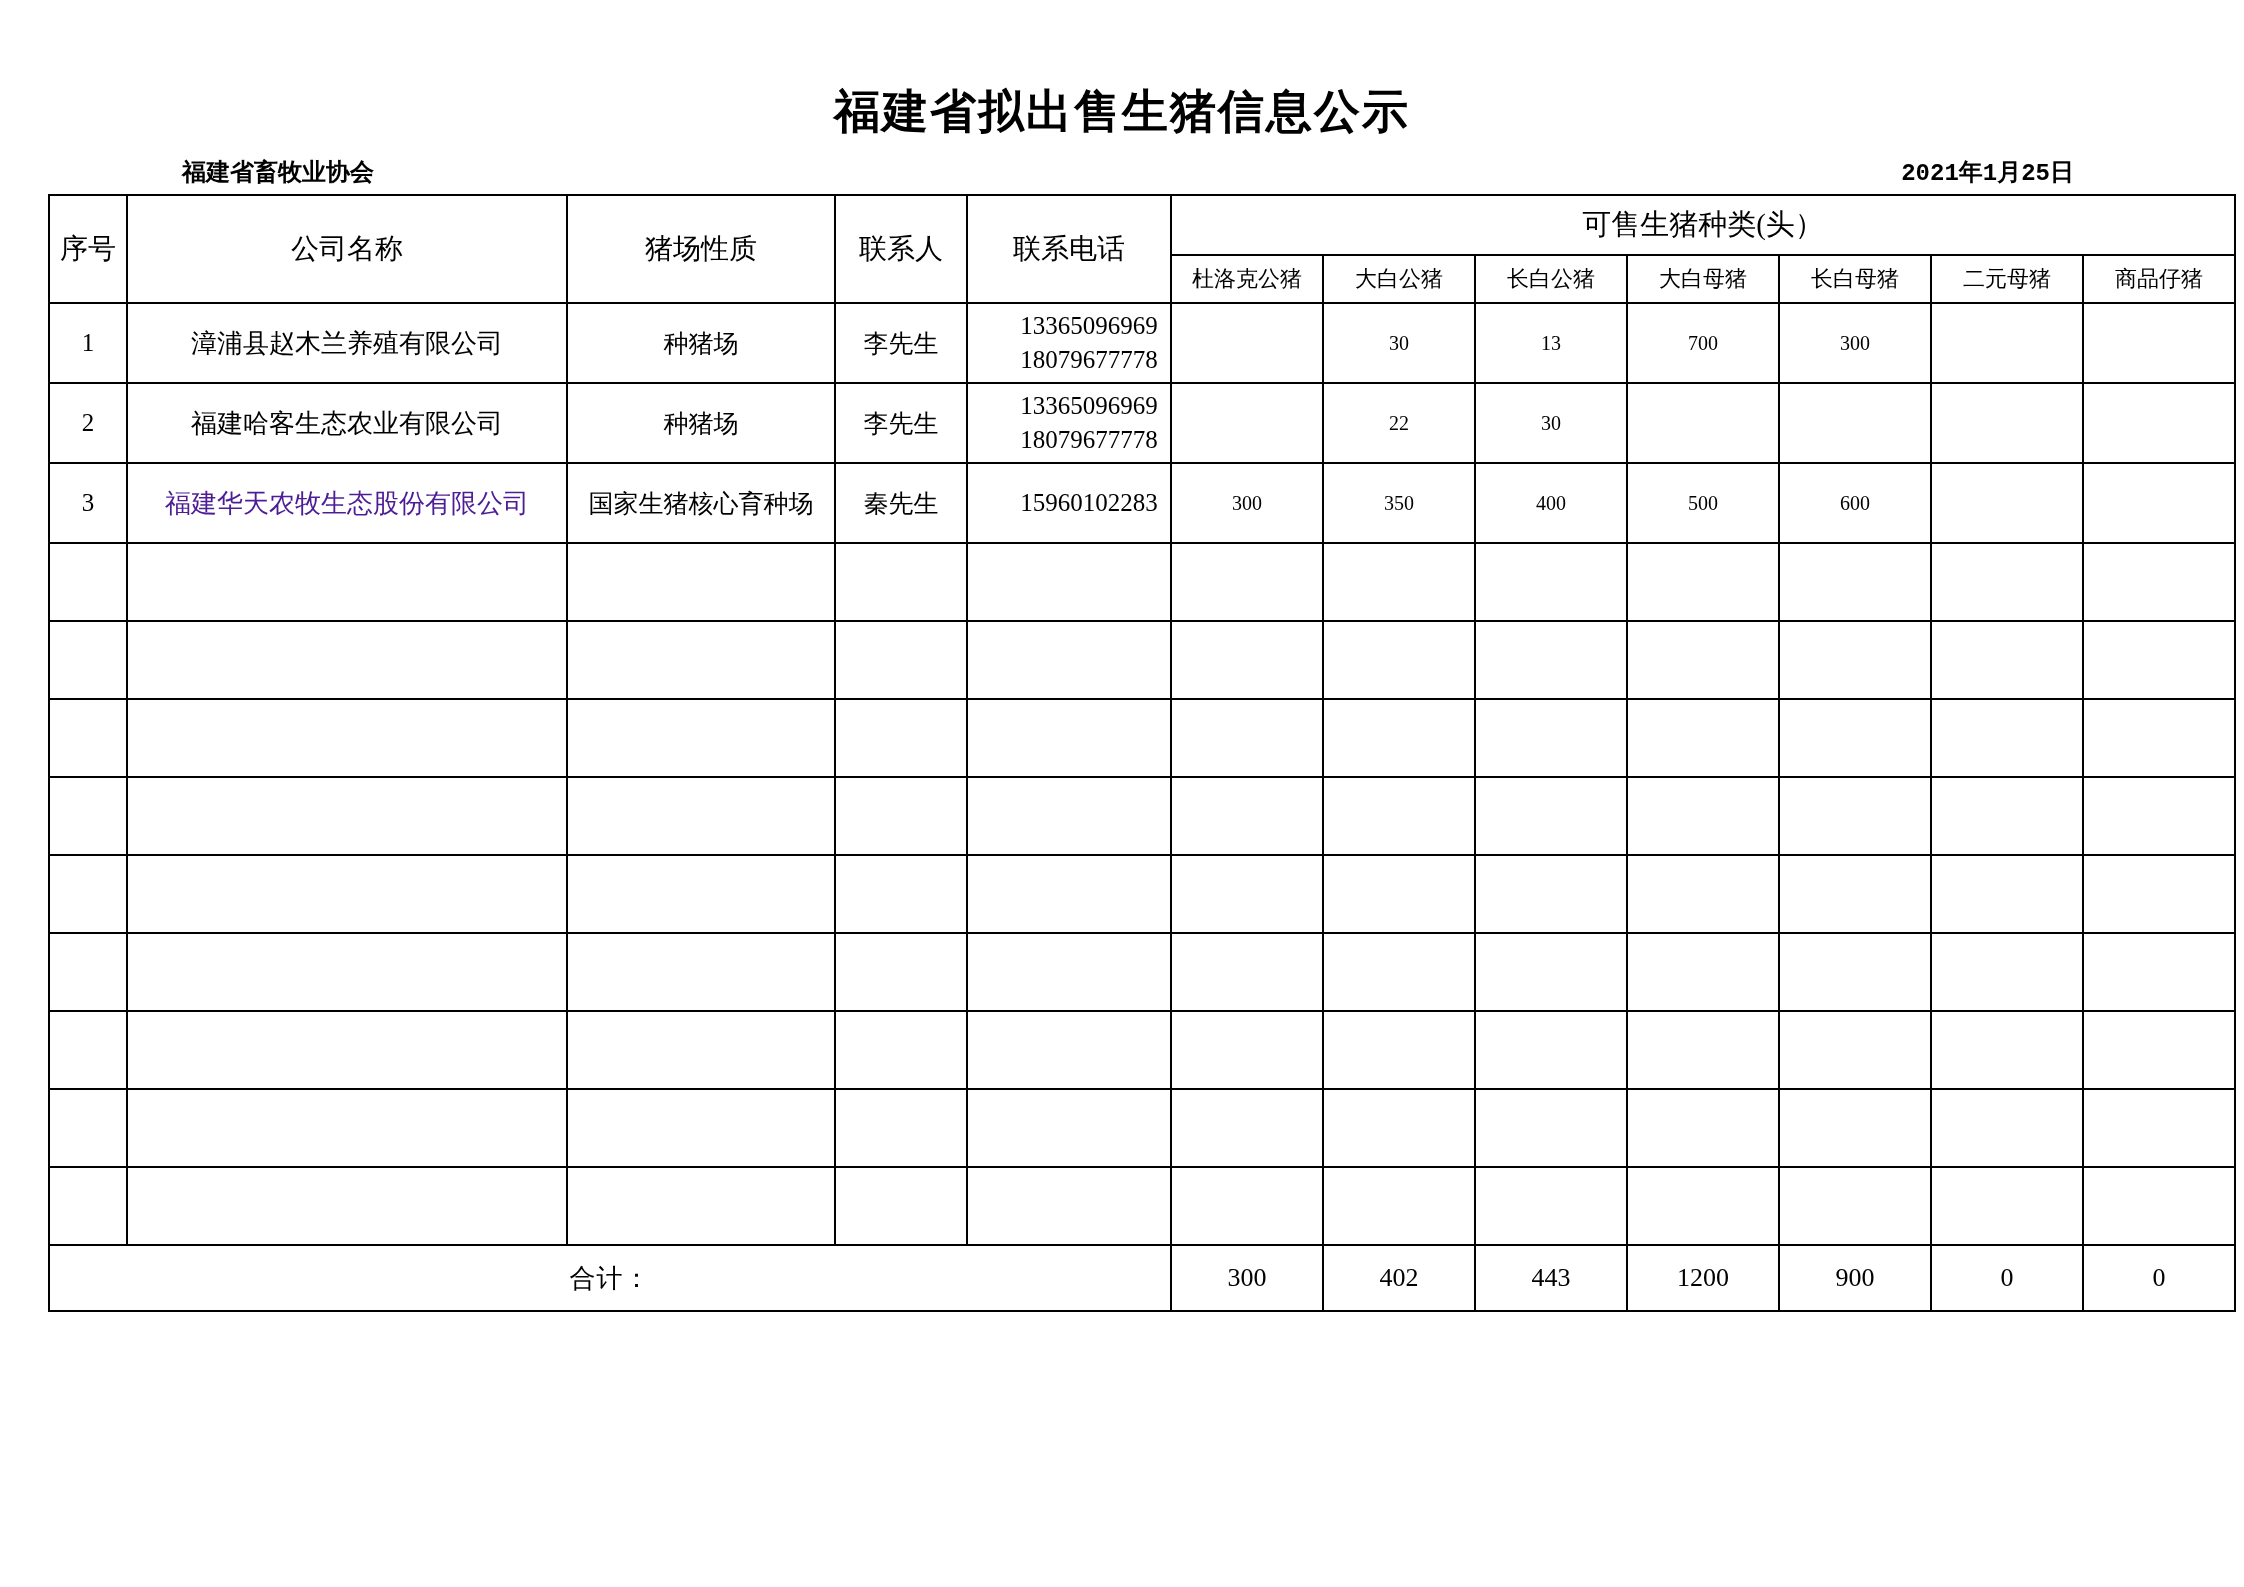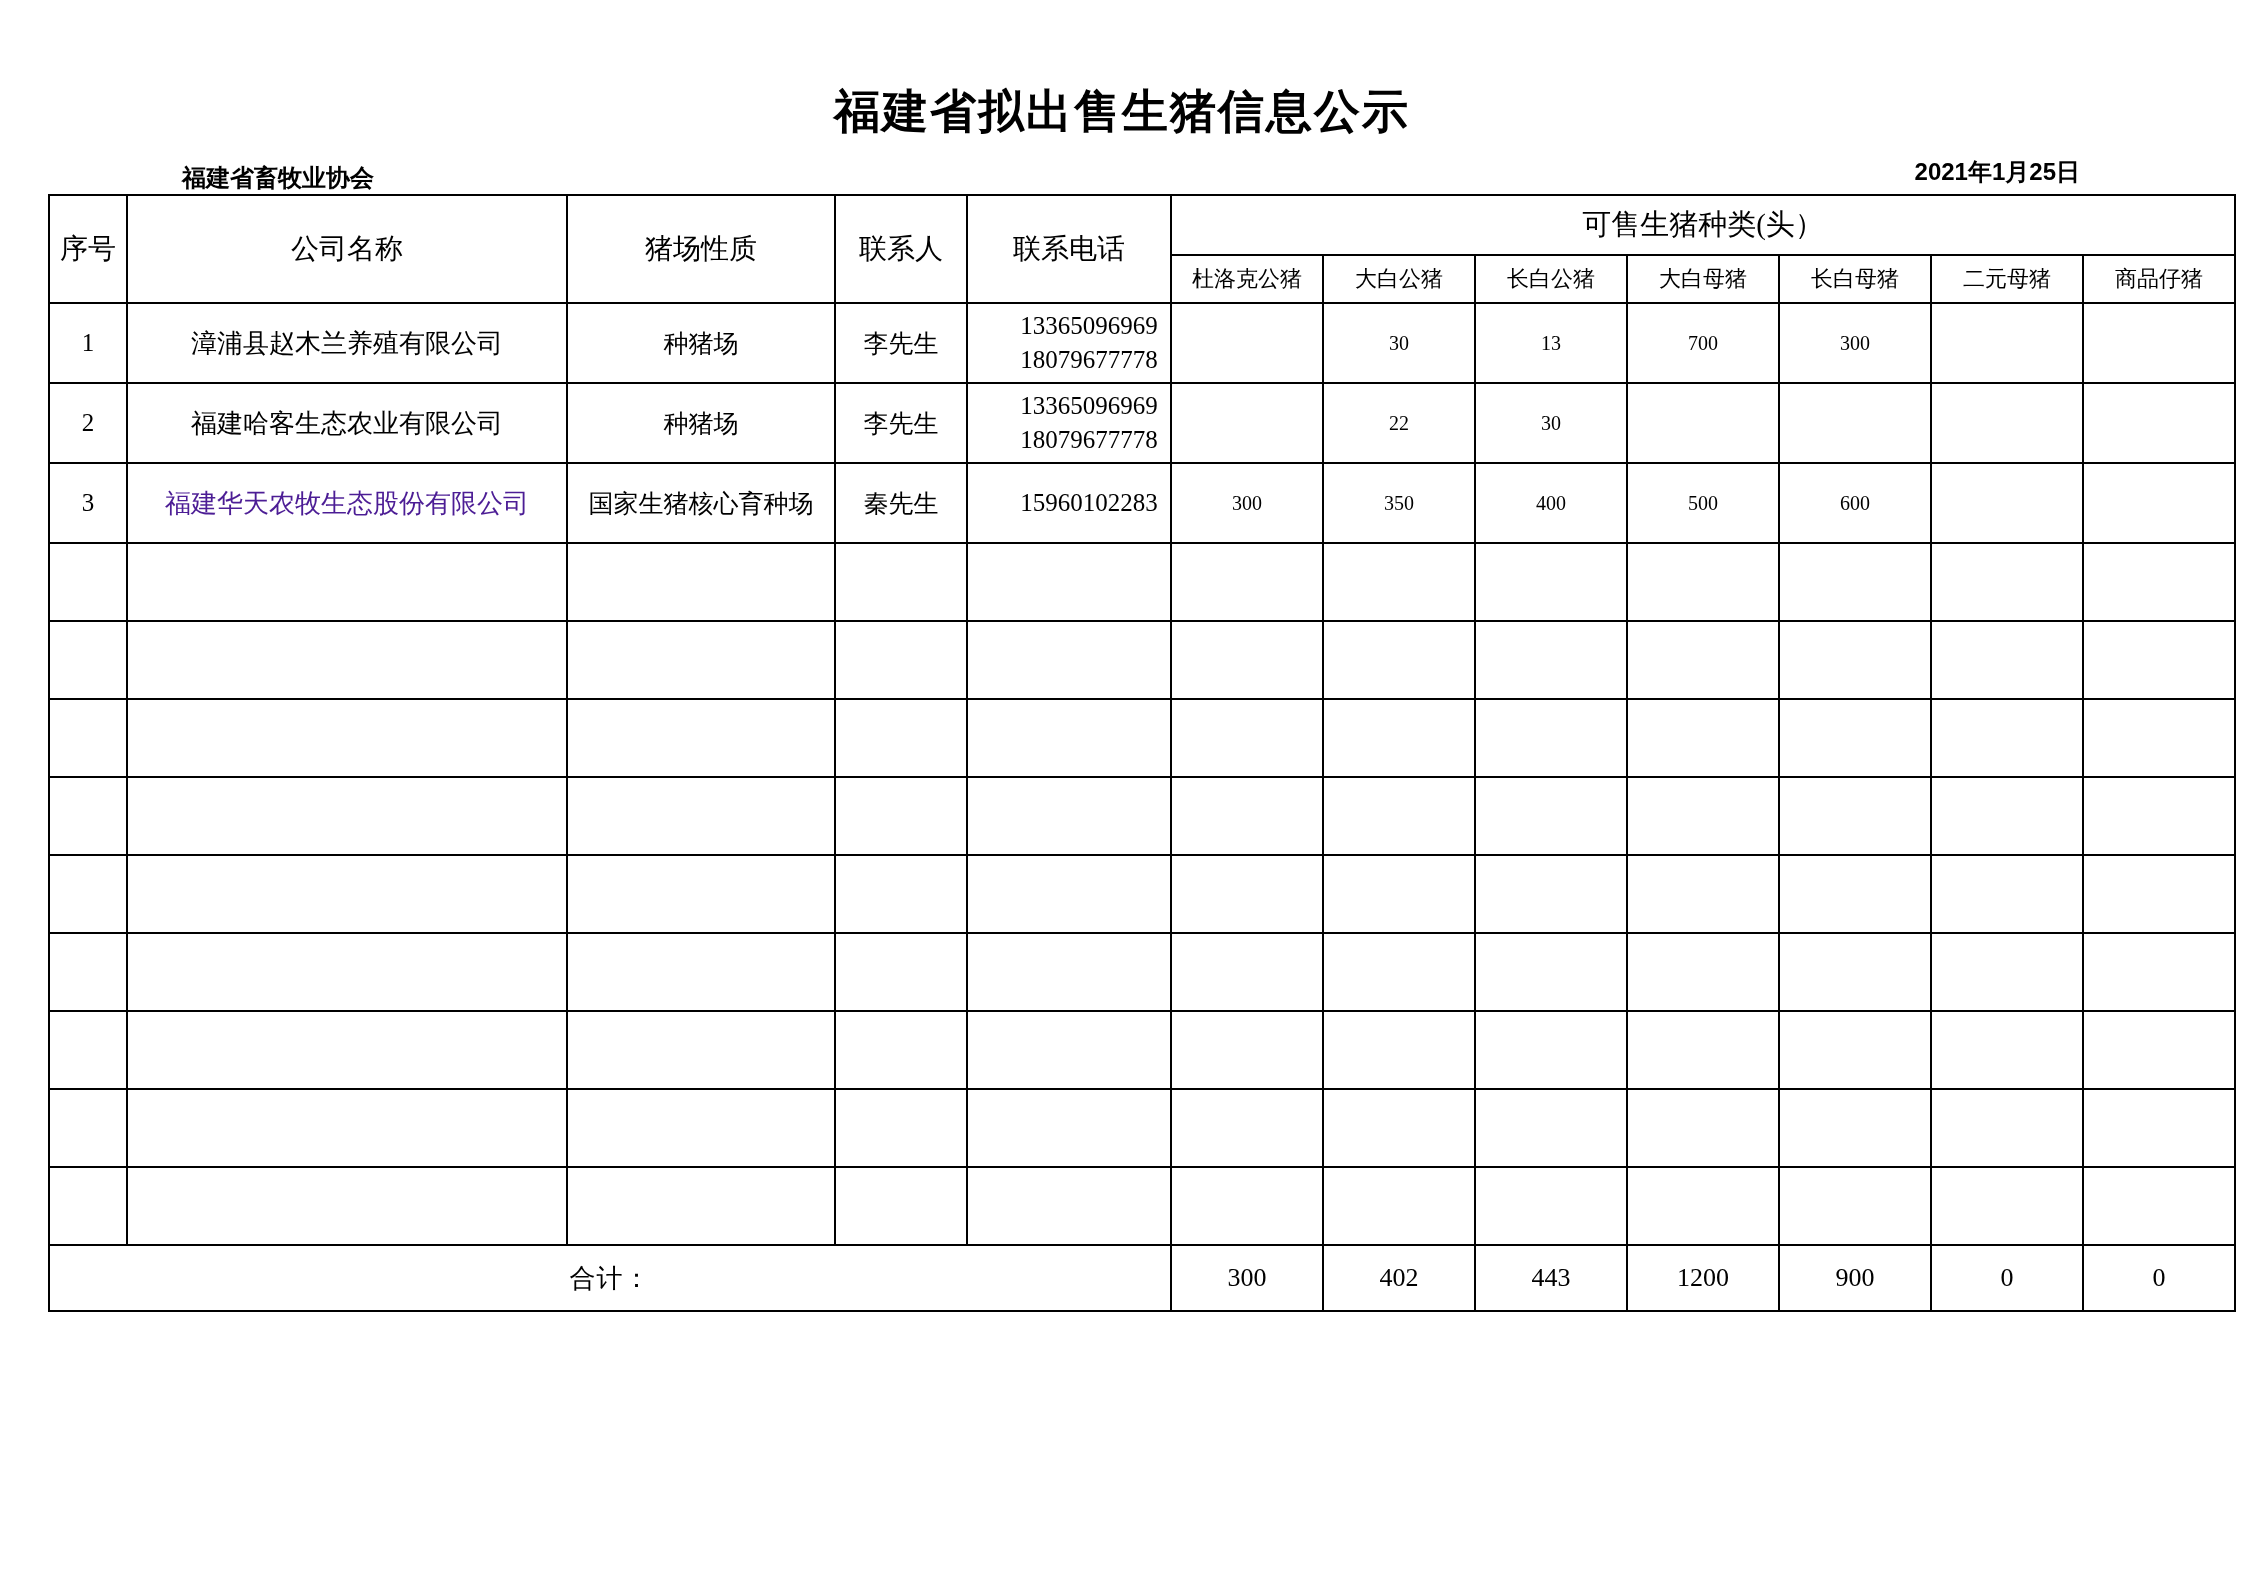--- a/index.html
+++ b/index.html
@@ -40,31 +40,31 @@
   .subhead {
     position: relative;
     margin: 0 auto;
     width: 2160px;
     height: 46px;
     padding-top: 22px;
   }
   .subhead-left {
     position: absolute;
     left: 140px;
-    top: 28px;
+    top: 22px;
     font-family: "Liberation Sans", "DejaVu Sans", sans-serif;
     font-weight: bold;
     font-size: 24px;
     white-space: nowrap;
   }
   .subhead-right {
     position: absolute;
-    right: 122px;
+    right: 128px;
     top: 22px;
-    font-family: Liberation Sans, sans-serif;
+    font-family: Liberation Mono, monospace;
     font-weight: bold;
     font-size: 24px;
     white-space: nowrap;
     text-align: right;
   }
 
   
   .table-wrap {
     margin: 14px auto 0 auto;
     width: 2148px;

